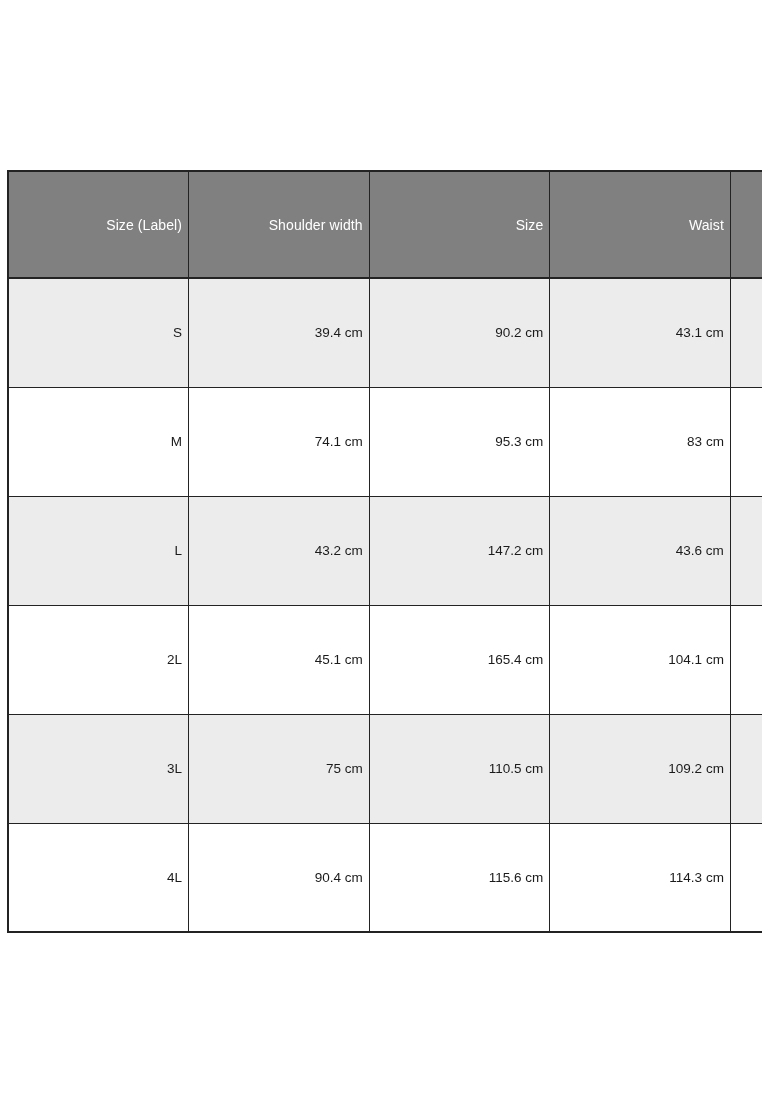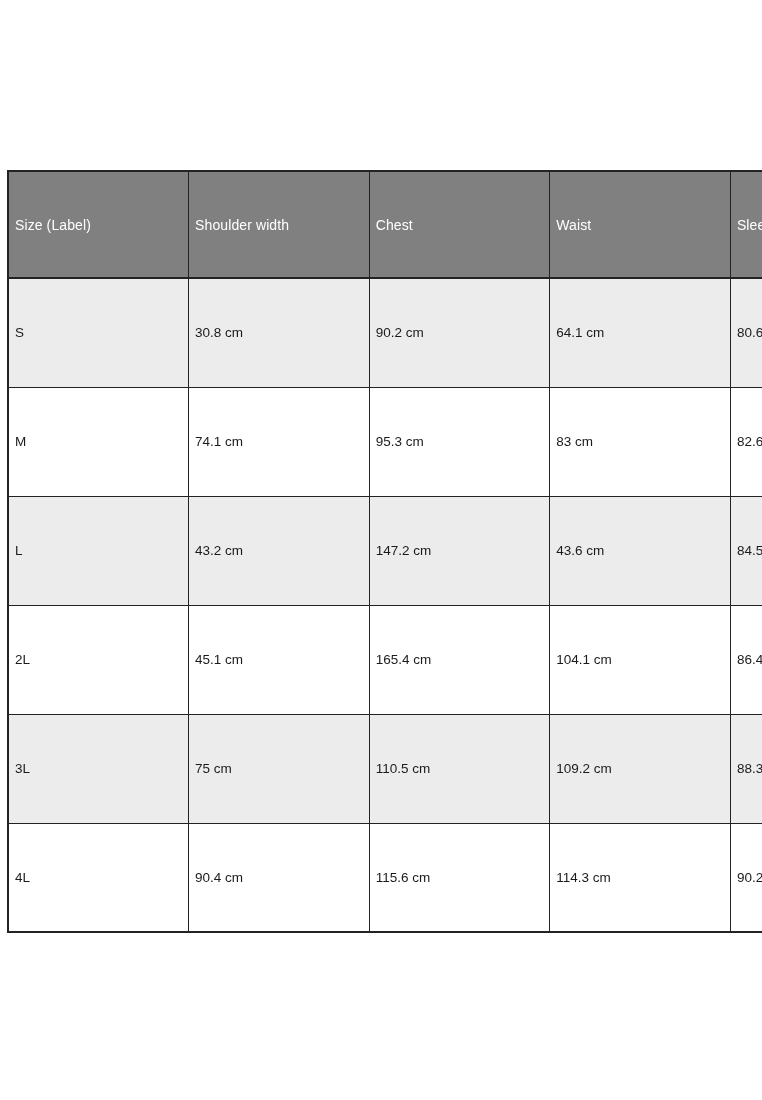--- a/index.html
+++ b/index.html
@@ -40,21 +40,21 @@
     width: 905px;
     border: 2px solid #232323;
   }
 
   table.size-table col.c {
     width: 150px;
   }
 
   table.size-table th,
   table.size-table td {
-    text-align: left;
+    text-align: right;
     vertical-align: middle;
     padding: 0 6px;
     box-sizing: border-box;
     border-left: 1px solid #232323;
     border-right: 1px solid #232323;
   }
 
   table.size-table thead th {
     background: #808080;
     color: #ffffff;
@@ -95,32 +95,32 @@
         <col class="c">
           <col class="c">
           <col class="c">
           <col class="c">
           <col class="c">
       </colgroup>
       <thead>
         <tr>
           <th>Size (Label)</th>
           <th>Shoulder width</th>
-          <th>Chest</th>
+          <th>Size</th>
           <th>Waist</th>
           <th>Sleeve length</th>
         </tr>
       </thead>
       <tbody>
 
         <tr class="striped">
           <td>S</td>
-          <td>30.8 cm</td>
+          <td>39.4 cm</td>
           <td>90.2 cm</td>
-          <td>64.1 cm</td>
+          <td>43.1 cm</td>
           <td>80.6 cm</td>
         </tr>
 
         <tr>
           <td>M</td>
           <td>74.1 cm</td>
           <td>95.3 cm</td>
           <td>83 cm</td>
           <td>82.6 cm</td>
         </tr>

